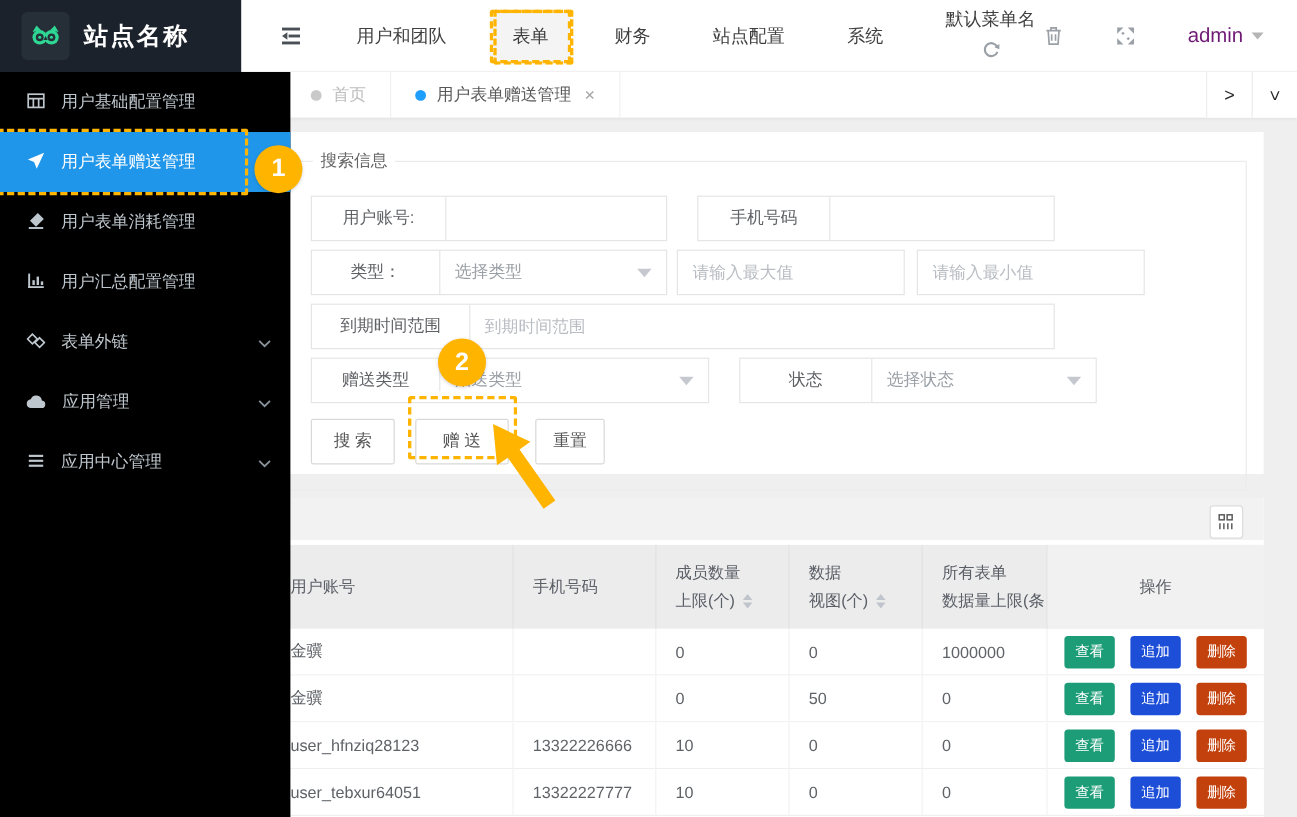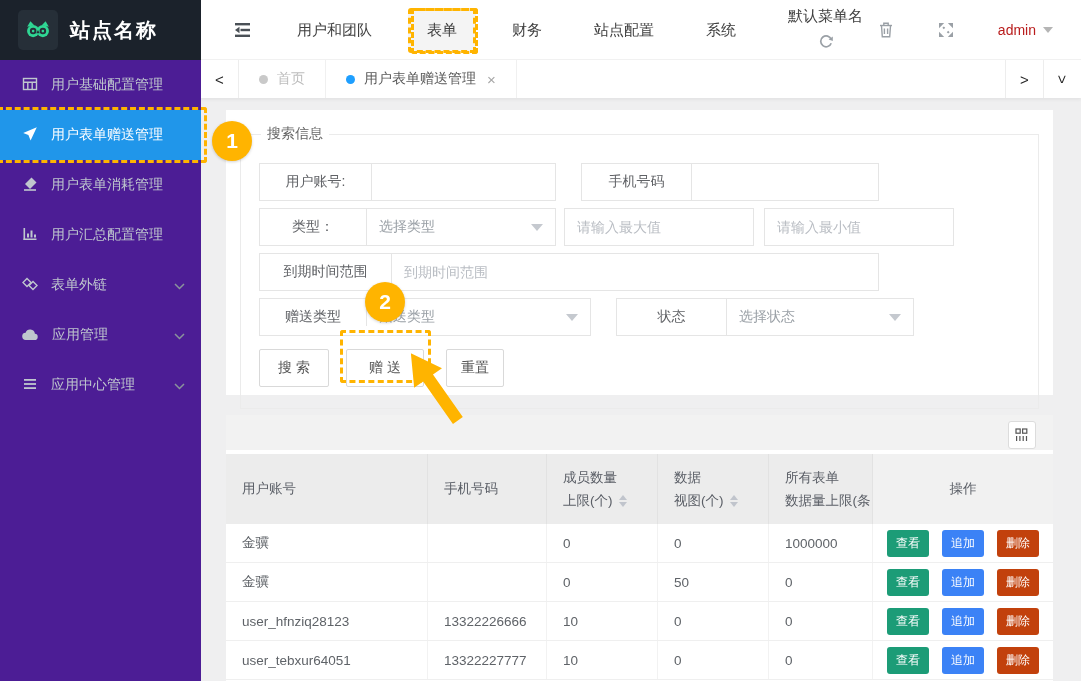--- a/index.html
+++ b/index.html
@@ -12,25 +12,25 @@
   .logo-mark { width:40px; height:40px; background:#262f38; border-radius:5px; display:flex; align-items:center; justify-content:center; }
   .logo-text { color:#fff; font-size:20px; font-weight:bold; letter-spacing:2px; }
   .topnav { position:absolute; left:201px; top:0; right:0; height:60px; display:flex; align-items:center; padding-left:30px; }
   .fold-btn { width:22px; height:18px; margin-right:44px; cursor:pointer; }
   .nav-item { color:#404040; font-size:15px; margin-right:52px; white-space:nowrap; cursor:pointer; }
   .nav-item.boxed { color:#3d3d3d; margin:0 36px 0 -16px; padding:10px 16px; border:3px dashed #ffb400; border-radius:3px; background:rgba(0,0,0,0.045); }
   .nav-menuname { display:flex; align-items:center; gap:8px; margin-right:0;flex-direction:column; }
   .top-icons { margin-left:auto; display:flex; align-items:center; gap:44px; padding-right:28px; }
   .icon-btn { display:flex; align-items:center; cursor:pointer; }
   .admin-wrap { display:flex; align-items:center; gap:7px; cursor:pointer; }
-  .admin-label { color:#b91c1c; font-size:14px; }
+  .admin-label { color:#701a75; font-size:17px; }
   .caret-down { width:0; height:0; border-left:5px solid transparent; border-right:5px solid transparent; border-top:6px solid #b5b5b5; }
 
   
-  .sidebar { position:absolute; left:0; top:60px; width:201px; bottom:0; background:#4c1d95; z-index:4; }
+  .sidebar { position:absolute; left:0; top:60px; width:242px; bottom:0; background:#000000; z-index:4; }
   .side-item { height:50px; display:flex; align-items:center; padding-left:22px; gap:13px; color:#bfc7ce; font-size:14px; cursor:pointer; white-space:nowrap; }
   .side-item.active { background:#2096ea; color:#fff; }
   .side-item .chev { margin-left:auto; margin-right:16px; }
 
   
   .tabbar { position:absolute; left:201px; top:60px; right:0; height:38px; background:#fff; box-shadow:0 2px 3px rgba(0,0,0,0.05); display:flex; z-index:3; }
   .tab-nav-btn { width:38px; height:38px; display:flex; align-items:center; justify-content:center; font-size:15px; color:#262626; border-right:1px solid #ededed; cursor:pointer; background:#fff; }
   .tab { display:flex; align-items:center; gap:9px; padding:0 20px; border-right:1px solid #f0f0f0; cursor:pointer; }
   .tab-dot { width:9px; height:9px; border-radius:50%; }
   .tab-dim .tab-dot { background:#c9c9c9; }
@@ -70,21 +70,21 @@
   .th-op { background:#f1f1f1; align-items:center; padding-left:0; justify-content:center; flex-direction:row; }
   .sorter { display:inline-flex; flex-direction:column; gap:2px; cursor:pointer; }
   .sorter .up { width:0; height:0; border-left:4px solid transparent; border-right:4px solid transparent; border-bottom:5px solid #c0c4cc; }
   .sorter .dn { width:0; height:0; border-left:4px solid transparent; border-right:4px solid transparent; border-top:5px solid #c0c4cc; }
   .trow { display:flex; height:39px; border-bottom:1px solid #efefef; background:#fff; }
   .td { display:flex; align-items:center; padding-left:16px; font-size:13.5px; color:#5f6368; border-right:1px solid #f2f2f2; overflow:hidden; white-space:nowrap; }
   .td:last-child { border-right:none; }
   .td-op { justify-content:center; gap:13px; padding-left:0; }
   .c1{flex:0 0 202px;} .c2{flex:0 0 119px;} .c3{flex:0 0 111px;} .c4{flex:0 0 111px;} .c5{flex:0 0 104px;} .c6{flex:0 0 180px;}
   .mini-btn { border:none; border-radius:3px; color:#fff; font-size:12px; padding:5px 9px; cursor:pointer; font-family:inherit; }
-  .mb-view { background:#1c9c77; } .mb-append { background:#3b82f6; } .mb-del { background:#c2410c; }
+  .mb-view { background:#1c9c77; } .mb-append { background:#1d4ed8; } .mb-del { background:#c2410c; }
 
   
   .anno { position:absolute; z-index:20; pointer-events:none; }
   .dash-box { border:3px dashed #ffb400; border-radius:3px; }
   .badge { width:40px; height:40px; border-radius:50%; background:#ffb400; color:#fff; font-size:21px; font-weight:bold; display:flex; align-items:center; justify-content:center; box-shadow:0 1px 3px rgba(0,0,0,0.18); }
 </style>
 </head>
 <body>
 
 <div class="root">

